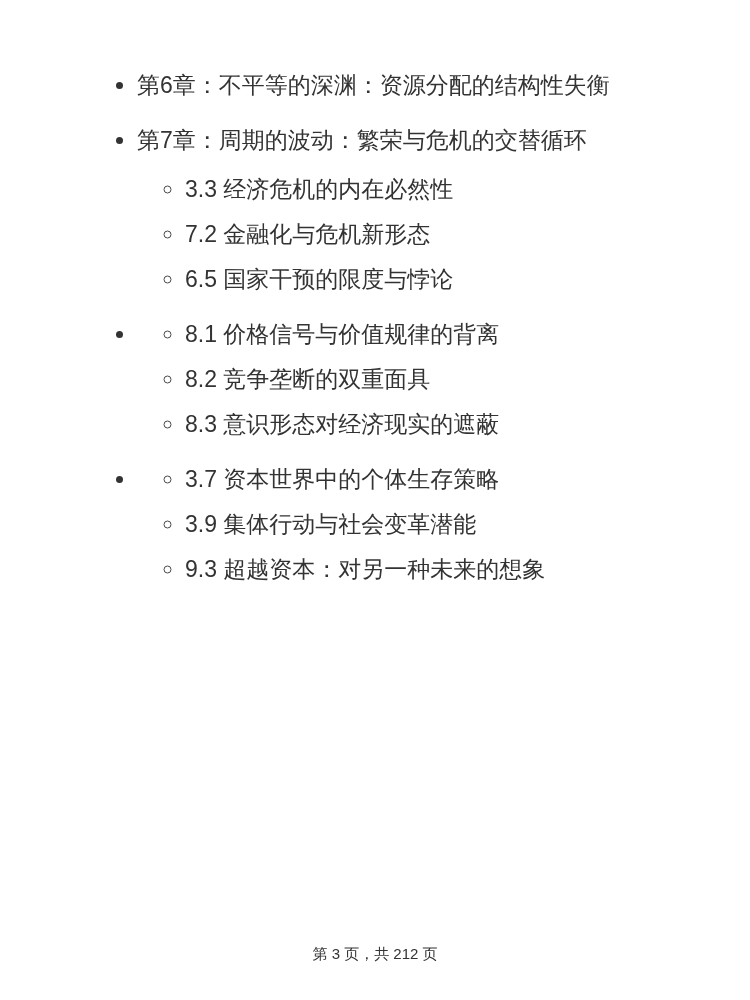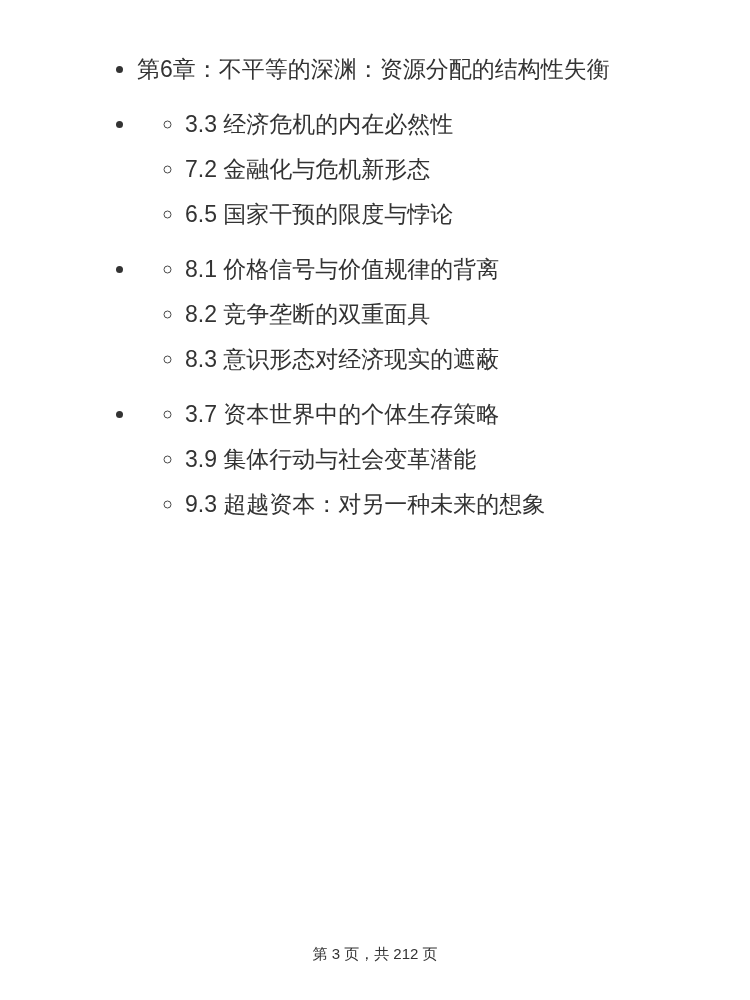--- a/index.html
+++ b/index.html
@@ -22,21 +22,21 @@
     list-style: disc;
     margin: 0;
     padding: 0 0 0 40px;
     font-size: 23px;
     line-height: 36px;
   }
   li.chapter-item {
     margin: 19px 0 0 0;
   }
   li.chapter-item:first-child {
-    margin-top: 0;
+    margin-top: 16px;
   }
   li.chapter-item::marker {
     color: #333333;
   }
   ul.section-list {
     list-style: circle;
     margin: 13px 0 0 0;
     padding: 0 0 0 48px;
     font-size: 23px;
     line-height: 36px;
@@ -62,20 +62,21 @@
 <body>
 
 <div class="content">
   <ul class="chapter-list">
 
     <li class="chapter-item">
       <span>第6章：不平等的深渊：资源分配的结构性失衡</span>
     </li>
 
     <li class="chapter-item">
+      <span>第7章：周期的波动：繁荣与危机的交替循环</span>
       <ul class="section-list">
         <li class="section-item">3.3 经济危机的内在必然性</li>
         <li class="section-item">7.2 金融化与危机新形态</li>
         <li class="section-item">6.5 国家干预的限度与悖论</li>
       </ul>
     </li>
 
     <li class="chapter-item">
       <ul class="section-list">
         <li class="section-item">8.1 价格信号与价值规律的背离</li>

